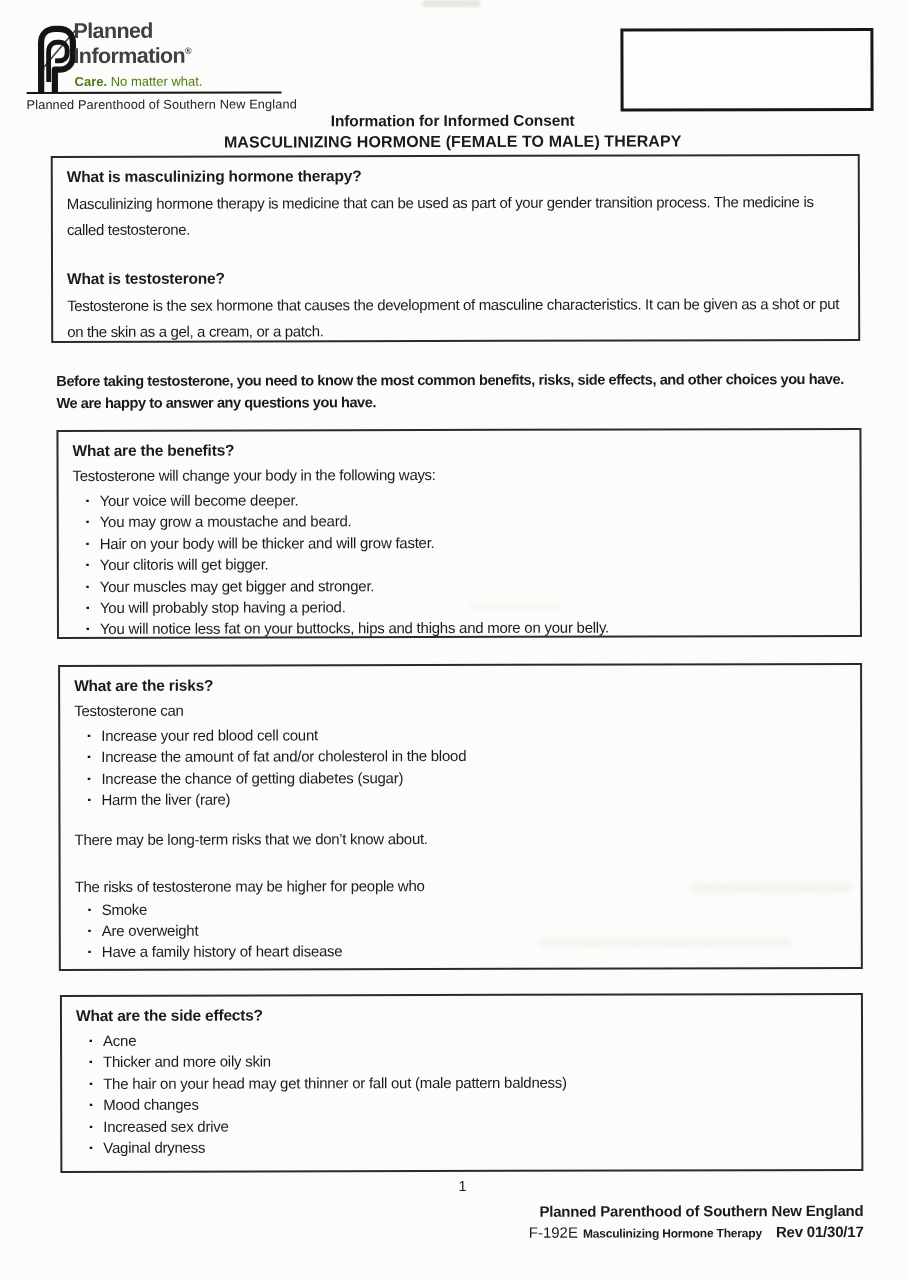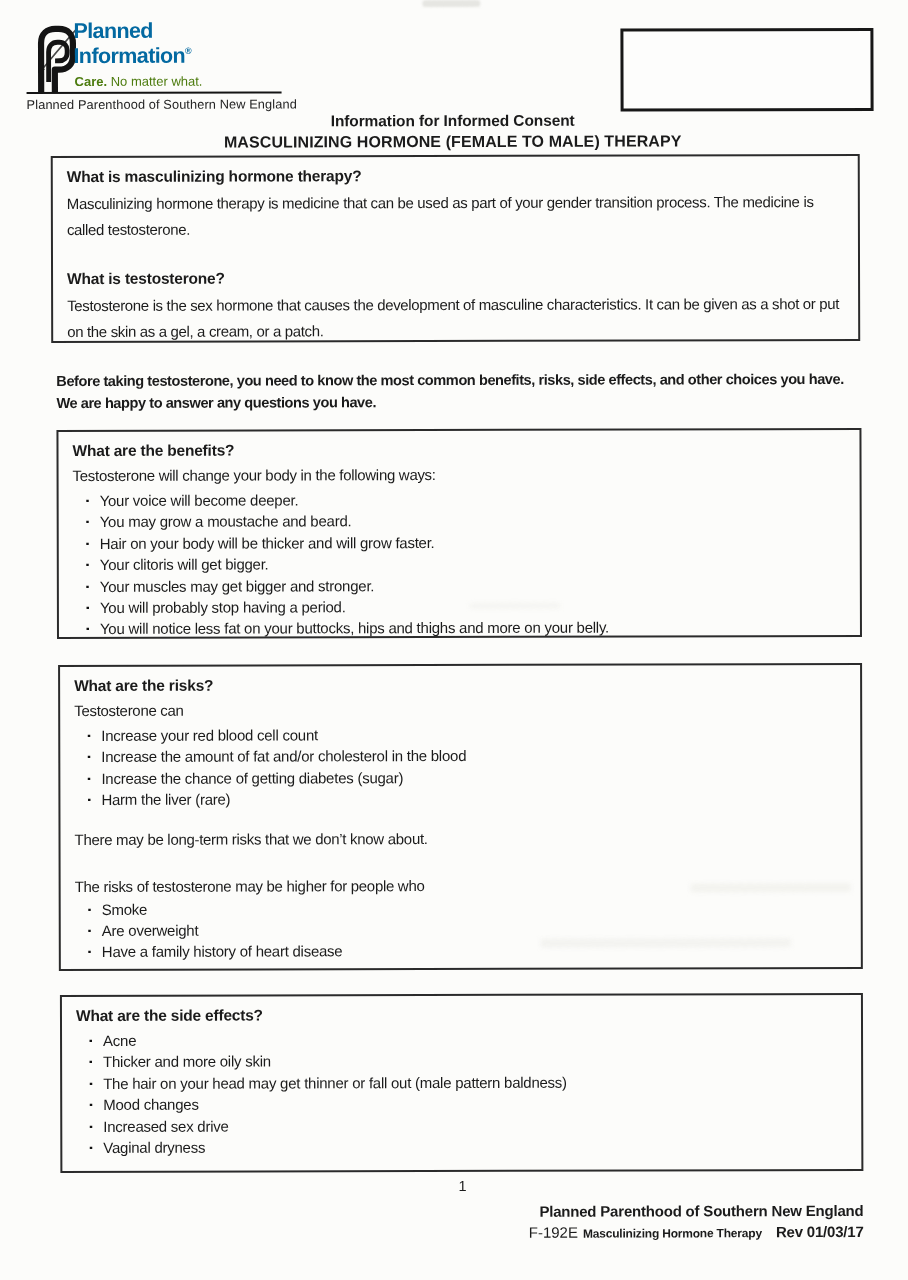--- a/index.html
+++ b/index.html
@@ -12,21 +12,21 @@
     color:#1b1b1b;
     font-family:"Liberation Sans",sans-serif;
     -webkit-font-smoothing:antialiased;
   }
   .tilt{position:absolute;inset:0;transform:rotate(-0.15deg);}
 
   
   .logo-block{position:absolute;left:28px;top:16px;width:256px;height:96px;}
   .logo-mark{position:absolute;left:4px;top:6px;}
   .pen-mark{position:absolute;left:-14px;top:2px;}
-  .wordmark{position:absolute;left:47px;top:4px;font-weight:700;font-size:21.5px;line-height:20px;letter-spacing:-0.6px;color:#0369a1;}
+  .wordmark{position:absolute;left:47px;top:4px;font-weight:700;font-size:21.5px;line-height:20px;letter-spacing:-0.6px;color:#404040;}
   .wordmark .reg{font-size:9px;vertical-align:9px;letter-spacing:0;}
   .tagline{position:absolute;left:48px;top:57px;font-size:13px;color:#4d7c0f;white-space:nowrap;}
   .tagline .lead{font-weight:700;}
   .logo-divider{position:absolute;left:0;top:75px;width:255px;height:2px;background:#141414;}
   .affiliate{position:absolute;left:0;top:80px;font-size:12.8px;letter-spacing:0.1px;color:#242424;white-space:nowrap;}
 
   .blank-box{position:absolute;left:622px;top:29px;width:247px;height:77px;border:3px solid #171717;background:#fdfdfc;}
 
   
   .doc-title{position:absolute;left:0;right:0;top:112px;text-align:center;}
@@ -222,18 +222,18 @@
             <span class="bullet">▪</span>
             <span class="btext">Vaginal dryness</span>
           </li>
       </ul>
     </div>
 
     <div class="page-number">1</div>
     <div class="footer">
       <div class="org">Planned Parenthood of Southern New England</div>
       <div class="form-line">
-        <span class="code">F-192E</span><span class="ftitle">Masculinizing Hormone Therapy</span><span class="rev">Rev 01/03/17</span>
+        <span class="code">F-192E</span><span class="ftitle">Masculinizing Hormone Therapy</span><span class="rev">Rev 01/30/17</span>
       </div>
     </div>
 
   </div>
 </div>
 
 </body></html>

